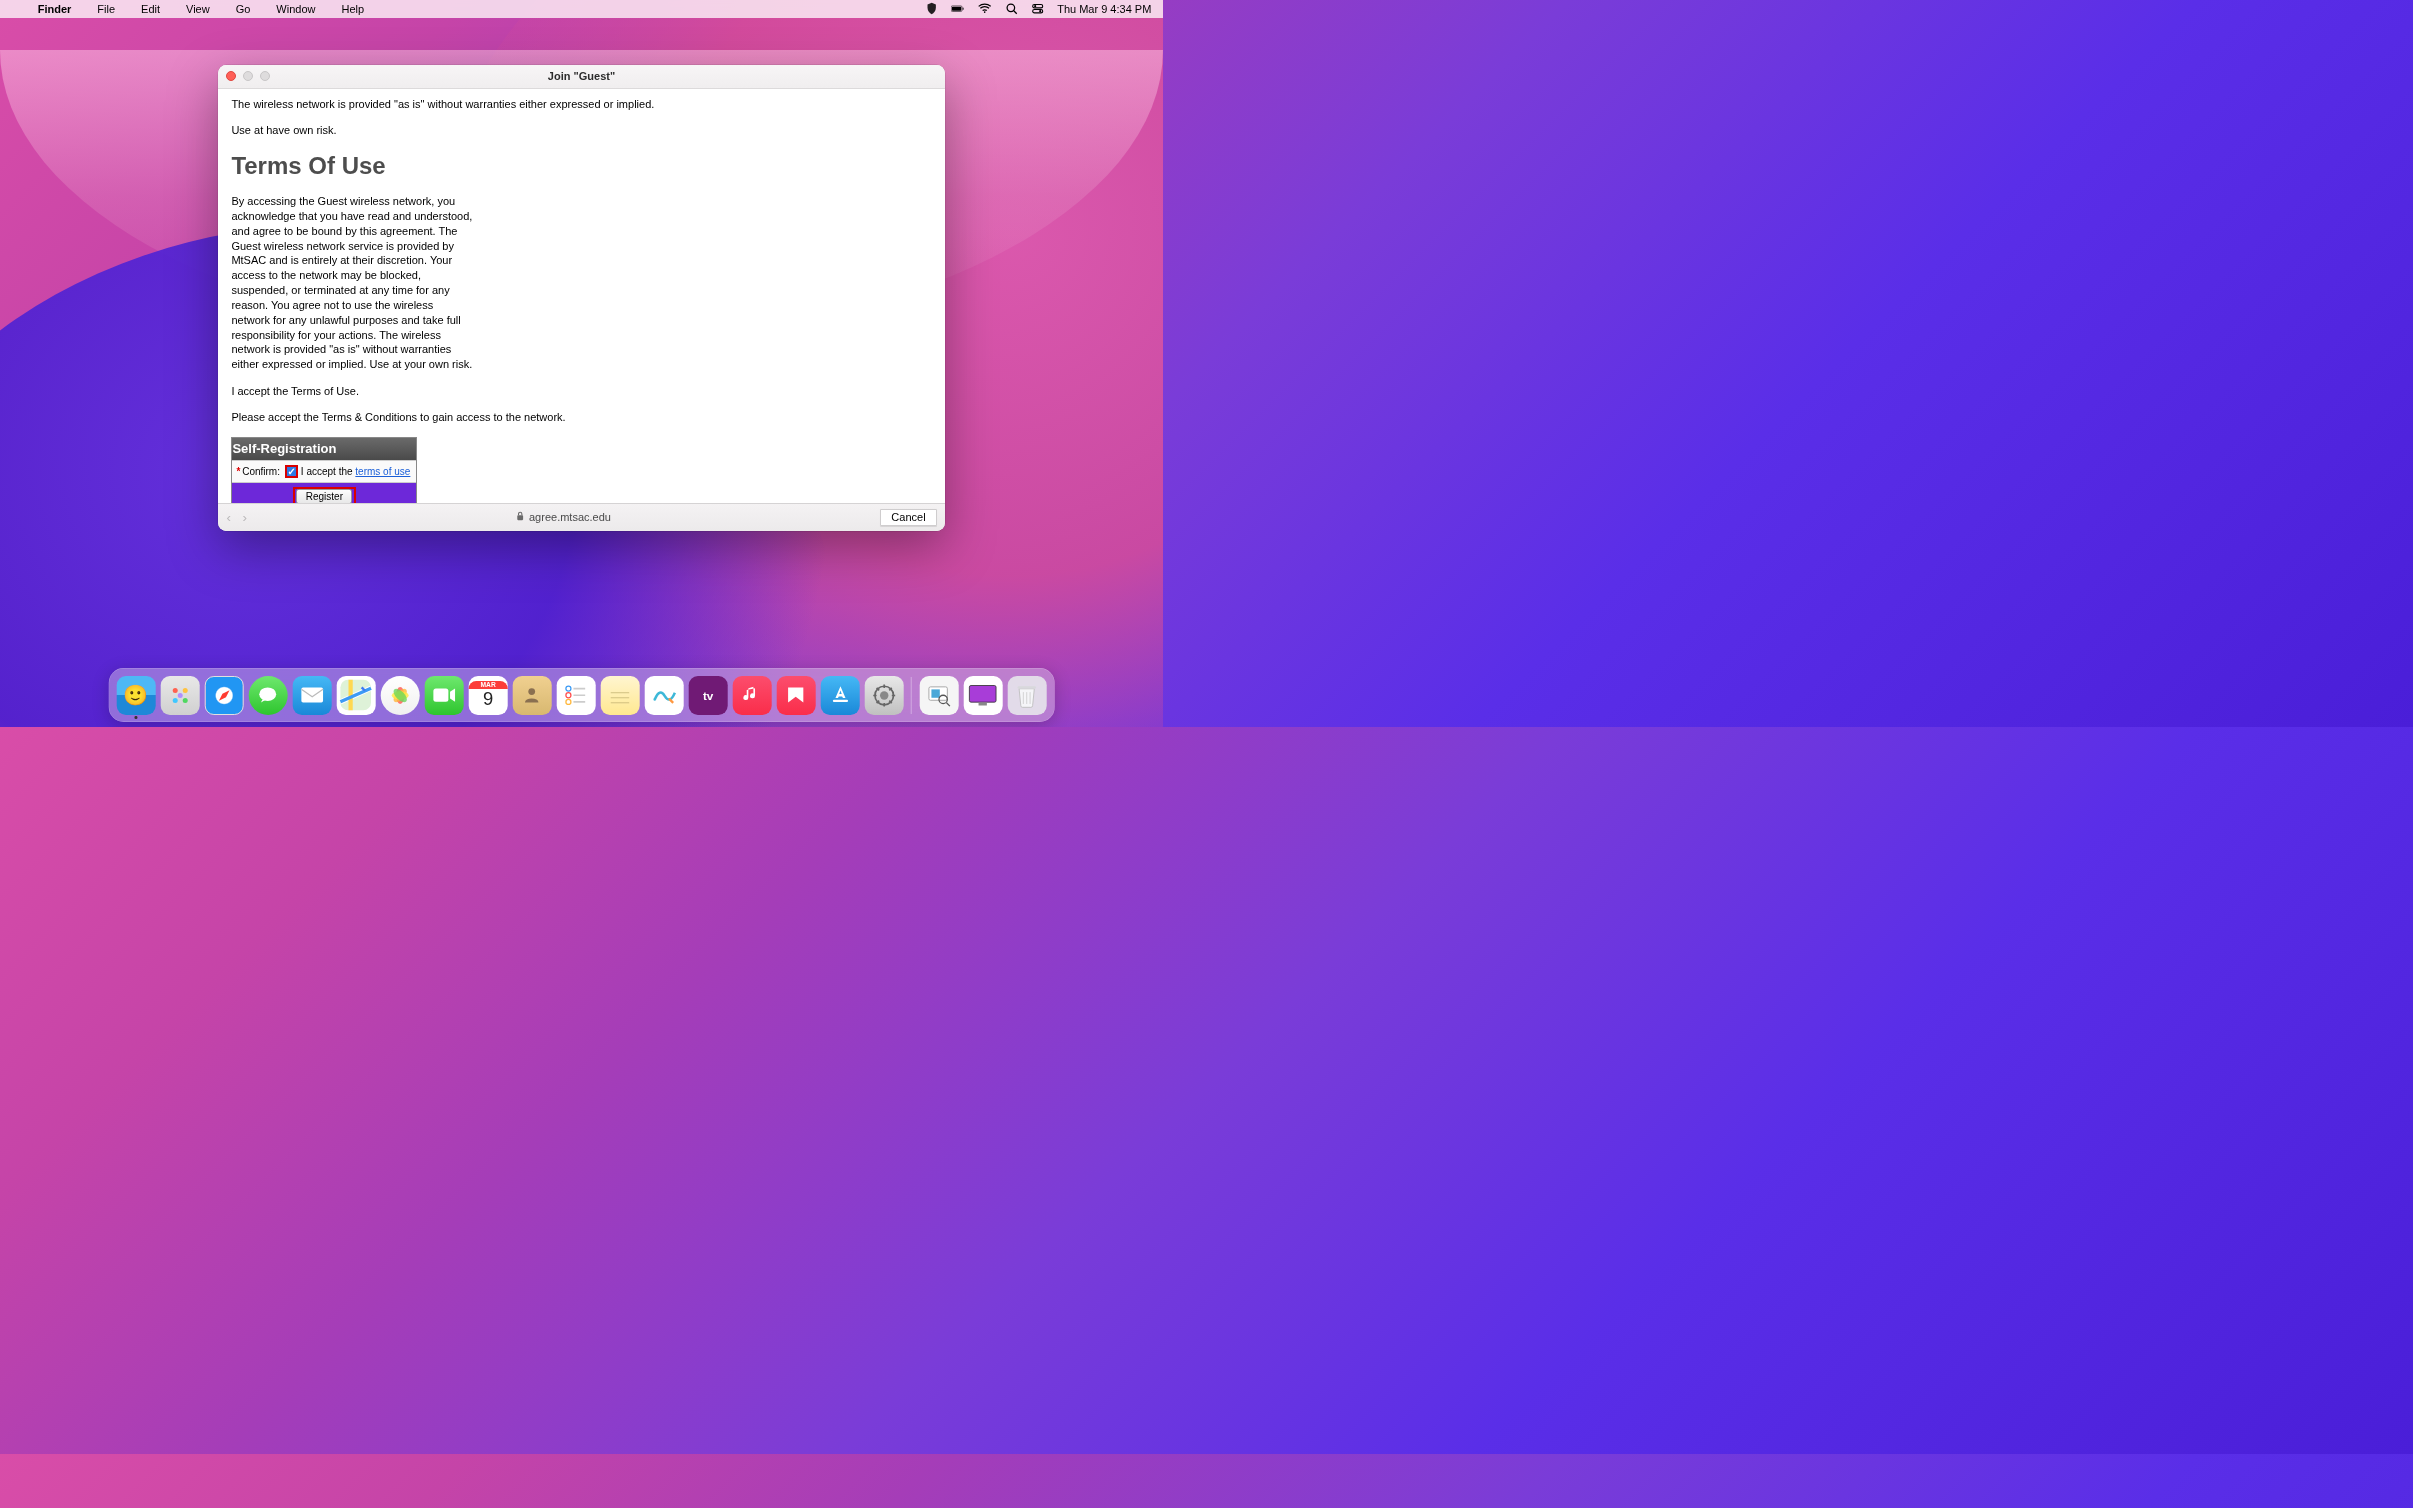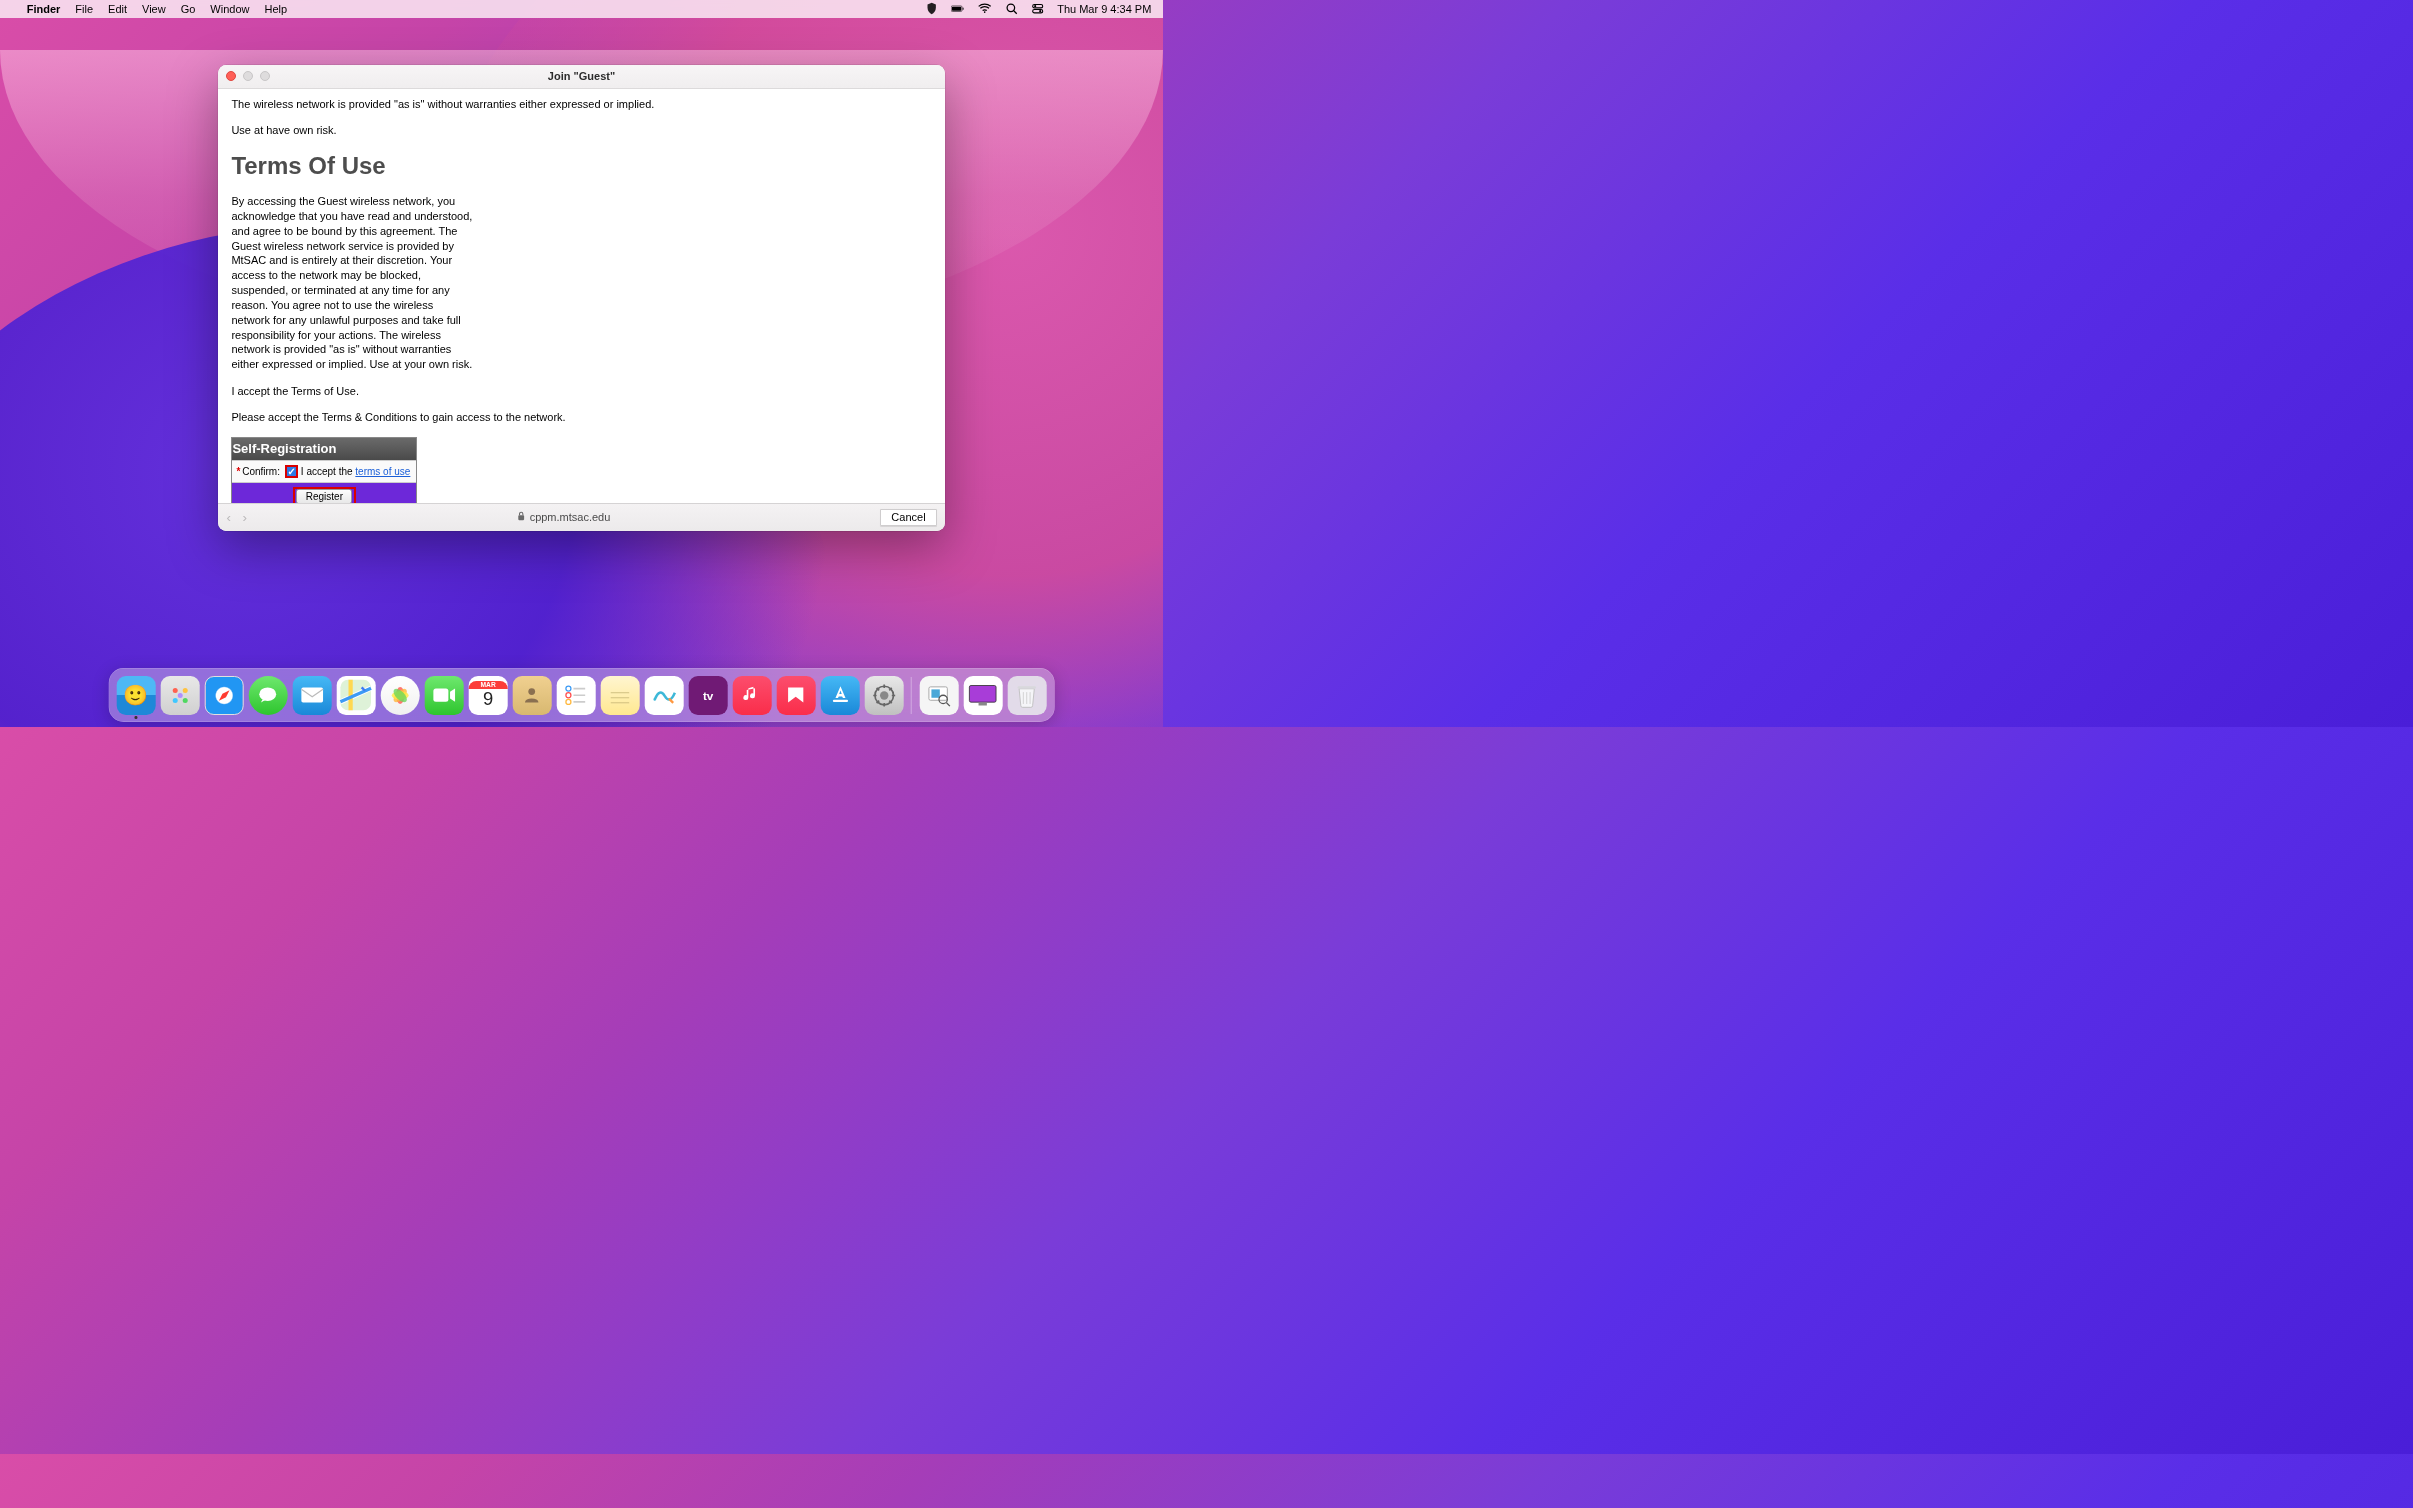--- a/index.html
+++ b/index.html
@@ -57,21 +57,21 @@
   height: 18.4px;
   background: rgba(250, 235, 245, 0.85);
   backdrop-filter: blur(17px);
   display: flex;
   align-items: center;
   padding: 0 11.7px;
   font-size: 11px;
   color: #000;
   z-index: 100;
 }
-.menubar-left { display: flex; gap: 15px; align-items: center; }
+.menubar-left { display: flex; gap: 26px; align-items: center; }
 .menubar-right { display: flex; gap: 11.7px; align-items: center; margin-left: auto; }
 .apple-logo { font-size: 12.6px; }
 .app-name { font-weight: 600; }
 .menu-item { cursor: default; }
 .status-icon { display: inline-flex; align-items: center; justify-content: center; width: 15px; height: 15px; }
 .status-icon svg { width: 13.4px; height: 13.4px; }
 
 
 .window {
   position: absolute;
@@ -368,21 +368,21 @@
   <div class="bottombar">
     <div class="nav-arrows">
       <span>‹</span>
       <span>›</span>
     </div>
     <div class="addr">
       <span class="lock-icon"><svg viewBox="0 0 10 12">
             <rect x="1.5" y="5" width="7" height="6" rx="1" fill="#6a6a6a"></rect>
             <path d="M3 5V3.5a2 2 0 014 0V5" fill="none" stroke="#6a6a6a" stroke-width="1.3"></path>
           </svg></span>
-      <span>cppm.mtsac.edu</span>
+      <span>agree.mtsac.edu</span>
     </div>
     <button class="cancel-btn">Cancel</button>
   </div>
 </div>
 
 <div class="dock">
   <div class="dock-icon di-finder">
       <span>🙂</span>
       <span class="running-dot"></span>
     </div>

